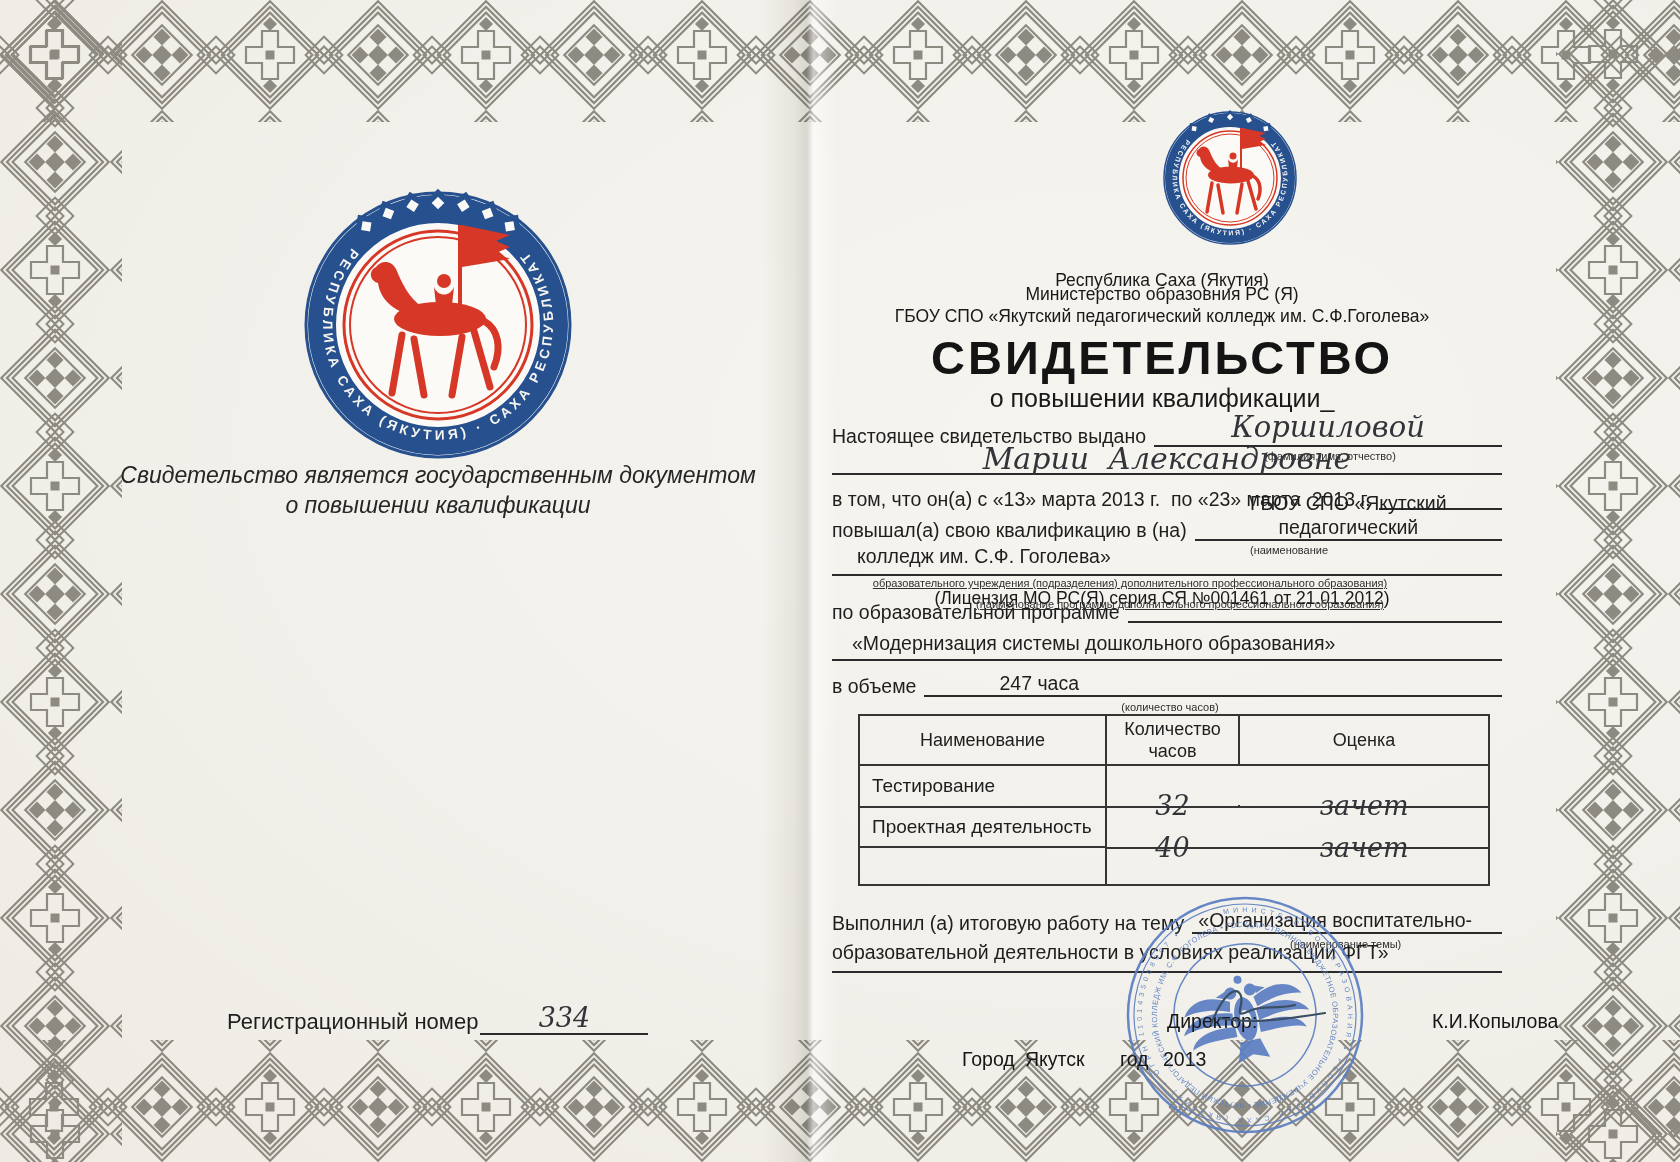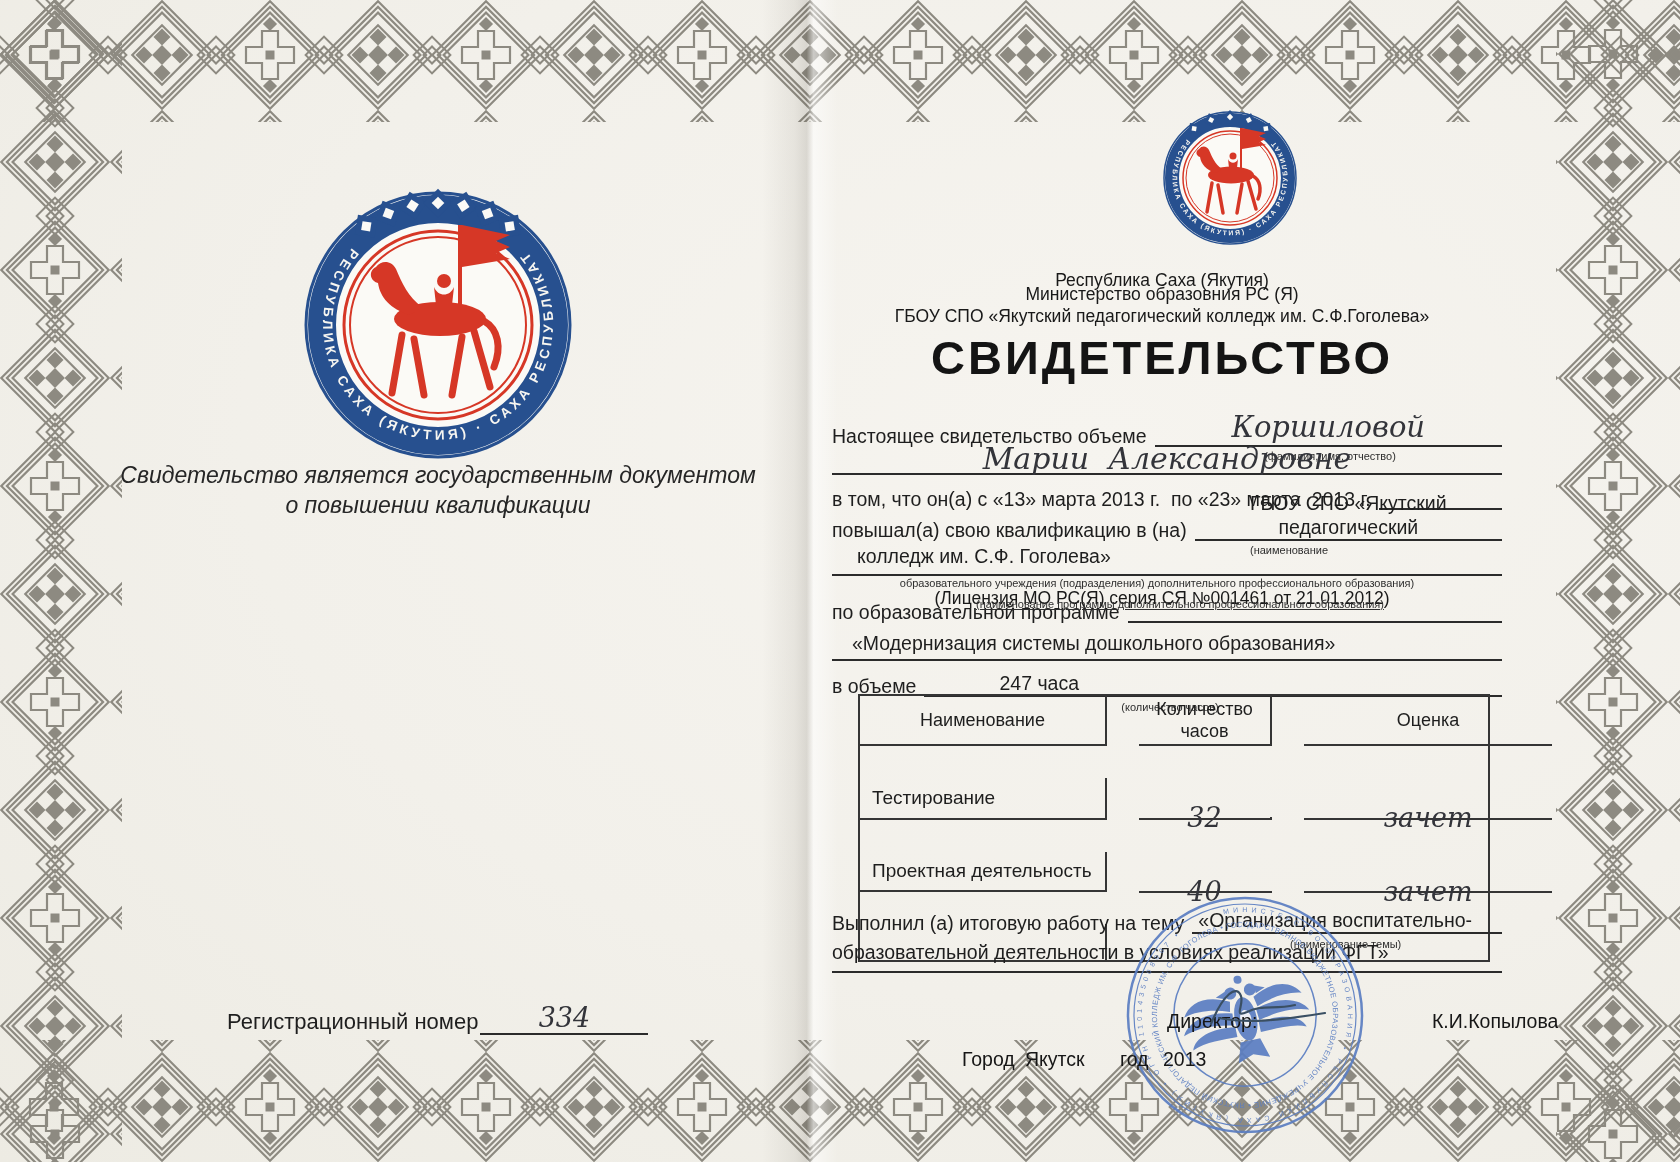--- a/index.html
+++ b/index.html
@@ -25,22 +25,22 @@
            font-size:47px; font-weight:bold; letter-spacing:3px; color:#141414; }
   .subtitle { position:absolute; left:812px; width:700px; text-align:center; font-size:25px; color:#1a1a1a; }
   .fieldrow { position:absolute; left:832px; right:178px; display:flex; align-items:flex-end; }
   .fieldrow .lbl { white-space:pre; font-size:19.5px; padding-right:8px; line-height:1.15; }
   .fieldrow .fill { flex:1; border-bottom:2px solid #2b2b2b; min-height:4px; }
   .uval { flex:1; border-bottom:2px solid #2b2b2b; text-align:center; font-size:19.5px; line-height:1.2; }
   .hand { font-family:"DejaVu Serif","Liberation Serif",serif; font-style:italic; color:#33343a; }
   .hint { position:absolute; font-size:11px; color:#2e2e2e; }
   .uline-full { position:absolute; left:832px; right:178px; border-bottom:2px solid #2b2b2b; }
   .pre { white-space:pre; }
-  .tbl { position:absolute; left:858px; top:694px; width:628px; border:2px solid #353535;
-         display:grid; grid-template-columns:247px 133px 248px; grid-template-rows:50px 42px 40px 36px;gap:32px; }
+  .tbl { position:absolute; left:858px; top:714px; width:628px; border:2px solid #353535;
+         display:grid; grid-template-columns:247px 133px 248px; grid-template-rows:50px 42px 40px 36px; }
   .tbl .cell { font-size:18px; display:flex; align-items:center; }
   .tbl .vline { border-right:2px solid #353535; }
   .tbl .hline { border-bottom:2px solid #353535; }
   .tbl .hdr { justify-content:center; text-align:center; white-space:pre-line; line-height:1.25; }
   .tbl .namecell { padding-left:12px; font-size:19px; }
   .tbl .handcell { justify-content:center; font-size:27px;margin-top:39px; }
   .dirlbl { position:absolute; font-size:19.5px; color:#161616; }
   .cityline span { position:absolute; top:0; font-size:19.5px; color:#161616; }
   .stamp { position:absolute; left:1123px; top:893px; opacity:.92; }
   .sig { position:absolute; left:1205px; top:984px; }
@@ -231,23 +231,24 @@
         <path d="M 26,-108 L 74,-98 L 60,-92 L 74,-86 L 60,-80 L 74,-74 L 26,-66 Z"></path>
       </g>
     </g>
   </svg>
 
   <div class="orgline" style="top:262px;margin-top:8px;">Республика Саха (Якутия)</div>
   <div class="orgline" style="top:306px;">ГБОУ СПО «Якутский педагогический колледж им. С.Ф.Гоголева»</div>
   <div class="orgline" style="top:284px;">Министерство образовния РС (Я)</div>
 
   <div class="title" style="top:330px;">СВИДЕТЕЛЬСТВО</div>
+  <div class="subtitle" style="top:384px;">о повышении квалификации_</div>
 
   <div class="fieldrow" style="top:414px; height:33px;">
-    <span class="lbl">Настоящее свидетельство объеме</span>
+    <span class="lbl">Настоящее свидетельство выдано</span>
     <span class="uval">
       <span class="hand" style="font-size:29px;">Коршиловой</span>
     </span>
   </div>
   <div class="hint" style="top:450px; left:1190px; width:280px; text-align:center;">(фамилия, имя, отчество)</div>
 
   <div class="uline-full" style="top:441px; height:32px; text-align:center;">
     <span class="hand pre" style="font-size:30px;">Марии  Александровне</span>
   </div>
 
@@ -256,21 +257,21 @@
     <span class="fill"></span>
   </div>
 
   <div class="fieldrow" style="top:512px; height:29px;">
     <span class="lbl">повышал(а) свою квалификацию в (на)</span>
     <span class="uval">ГБОУ СПО «Якутский педагогический</span>
   </div>
   <div class="hint" style="top:544px; left:1250px;">(наименование</div>
 
   <div class="uline-full" style="top:545px; height:29px; padding-left:25px; font-size:19.5px;">колледж им. С.Ф. Гоголева»</div>
-  <div class="hint" style="top:577px; left:857px; width:600px; text-align:center;">образовательного учреждения (подразделения) дополнительного профессионального образования)</div>
+  <div class="hint" style="top:577px; left:830px; width:600px; text-align:center;text-decoration:underline;">образовательного учреждения (подразделения) дополнительного профессионального образования)</div>
 
   <div class="orgline" style="top:588px; left:832px; width:660px; font-size:17.5px;">(Лицензия МО РС(Я) серия СЯ №001461 от 21.01.2012)</div>
 
   <div class="fieldrow" style="top:600px; height:23px;">
     <span class="lbl">по образовательной программе</span>
     <span class="fill"></span>
   </div>
   <div class="hint" style="top:598px; left:900px; width:560px; text-align:center;text-decoration:underline;">(наименование программы дополнительного профессионального образования)</div>
 
   <div class="uline-full" style="top:632px; height:27px; padding-left:20px; font-size:19.5px;">«Модернизация системы дошкольного образования»</div>

